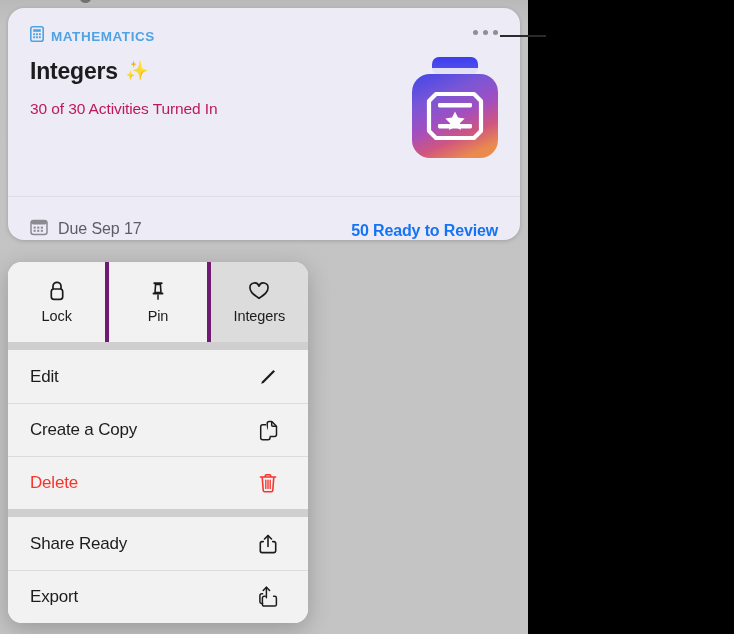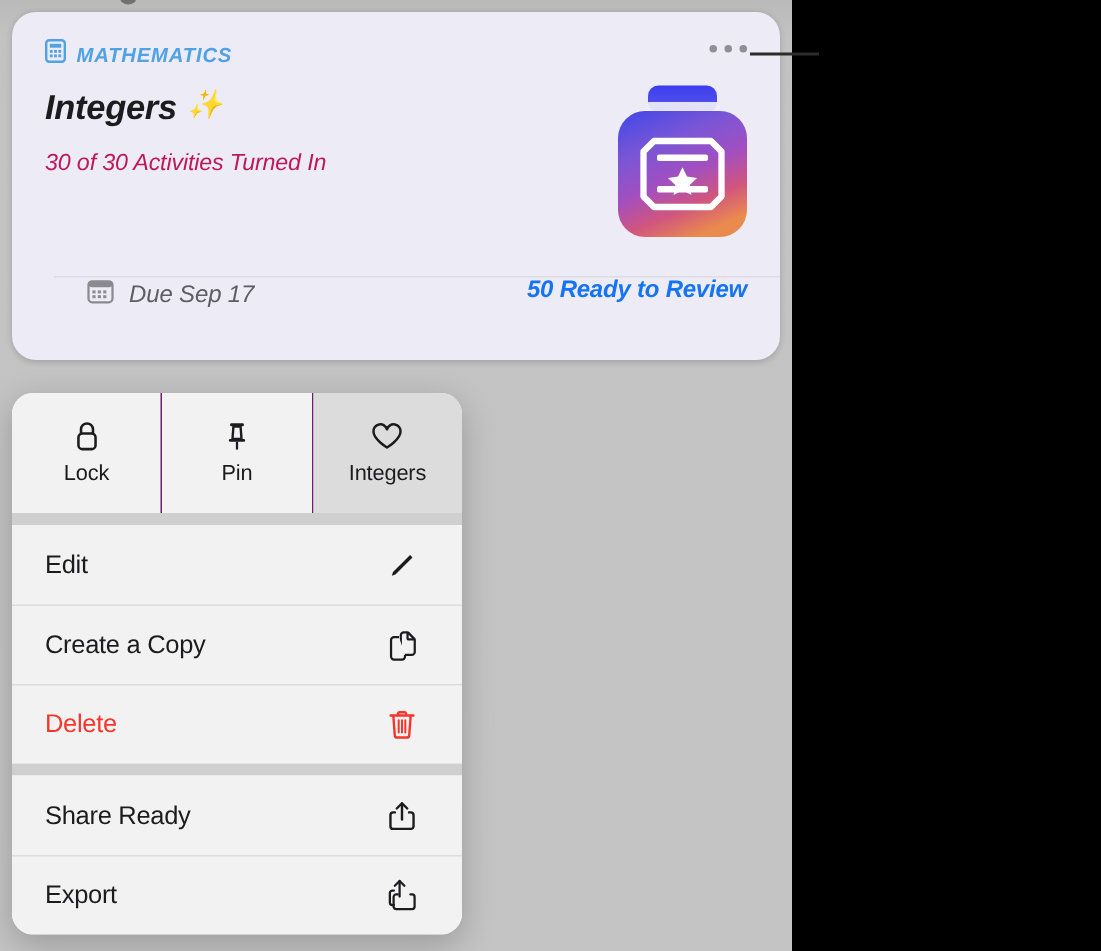--- a/index.html
+++ b/index.html
@@ -48,21 +48,20 @@
   #card {
     position: absolute;
     left: 8px;
     top: 8px;
     width: 512px;
     height: 232px;
     background: #edebf5;
     border-radius: 16px;
     box-shadow: 0 1px 4px rgba(0,0,0,.18);
     overflow: hidden;
-    font-style: italic;
   }
 
   #card-body {
     position: relative;
     height: 176px;
     padding: 20px 22px 0 22px;
     box-sizing: border-box;
   }
 
   .subject-row {
@@ -129,28 +128,27 @@
     top: 46px;
     width: 94px;
     height: 110px;
   }
 
   #card-footer {
     position: absolute;
     left: 0;
     right: 0;
     bottom: 0;
-    height: 56px;
+    height: 44px;
     border-top: 1px solid #dedce8;
     display: flex;
-    align-items: flex-start;
+    align-items: flex-end;
     justify-content: space-between;
     padding: 0 22px;
     box-sizing: border-box;
-    margin-left: 28px;
   }
   .due-group {
     display: flex;
     align-items: center;
     gap: 10px;
   }
   .due-text {
     font-size: 16px;
     color: #5d5d63;
     letter-spacing: -.1px;
@@ -183,21 +181,21 @@
     height: 80px;
     background: #f2f2f2;
   }
   .quick-btn {
     flex: 1 1 0;
     display: flex;
     flex-direction: column;
     align-items: center;
     justify-content: center;
     gap: 6px;
-    border-right: 1px solid #701a75;
+    border-right: 4px solid #701a75;
     background: #f2f2f2;
   }
   .quick-btn:last-child {
     border-right: none;
     background: #dcdcdc;
   }
   .quick-label {
     font-size: 14.5px;
     color: #1c1c1e;
     letter-spacing: -.1px;

